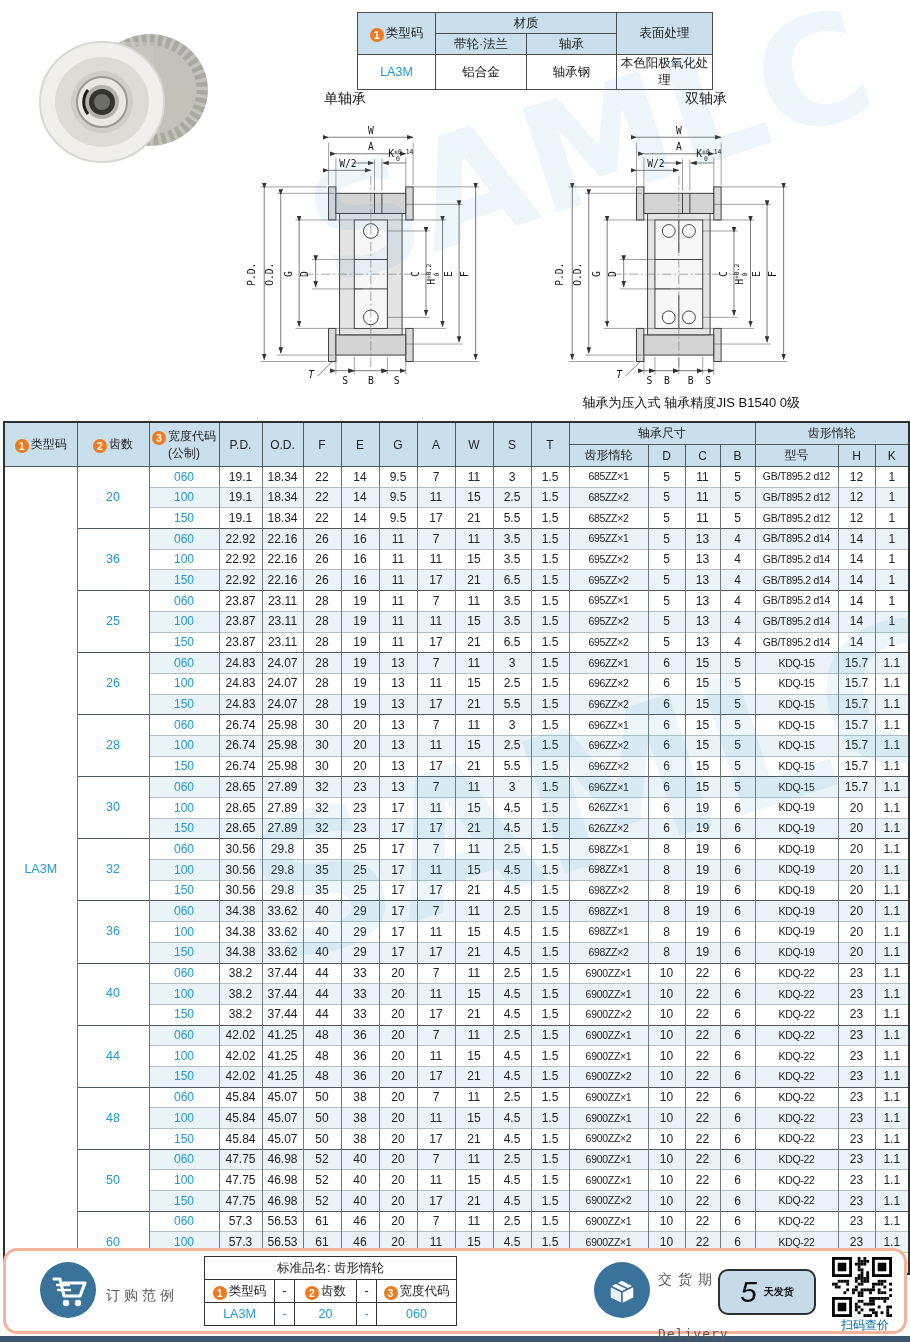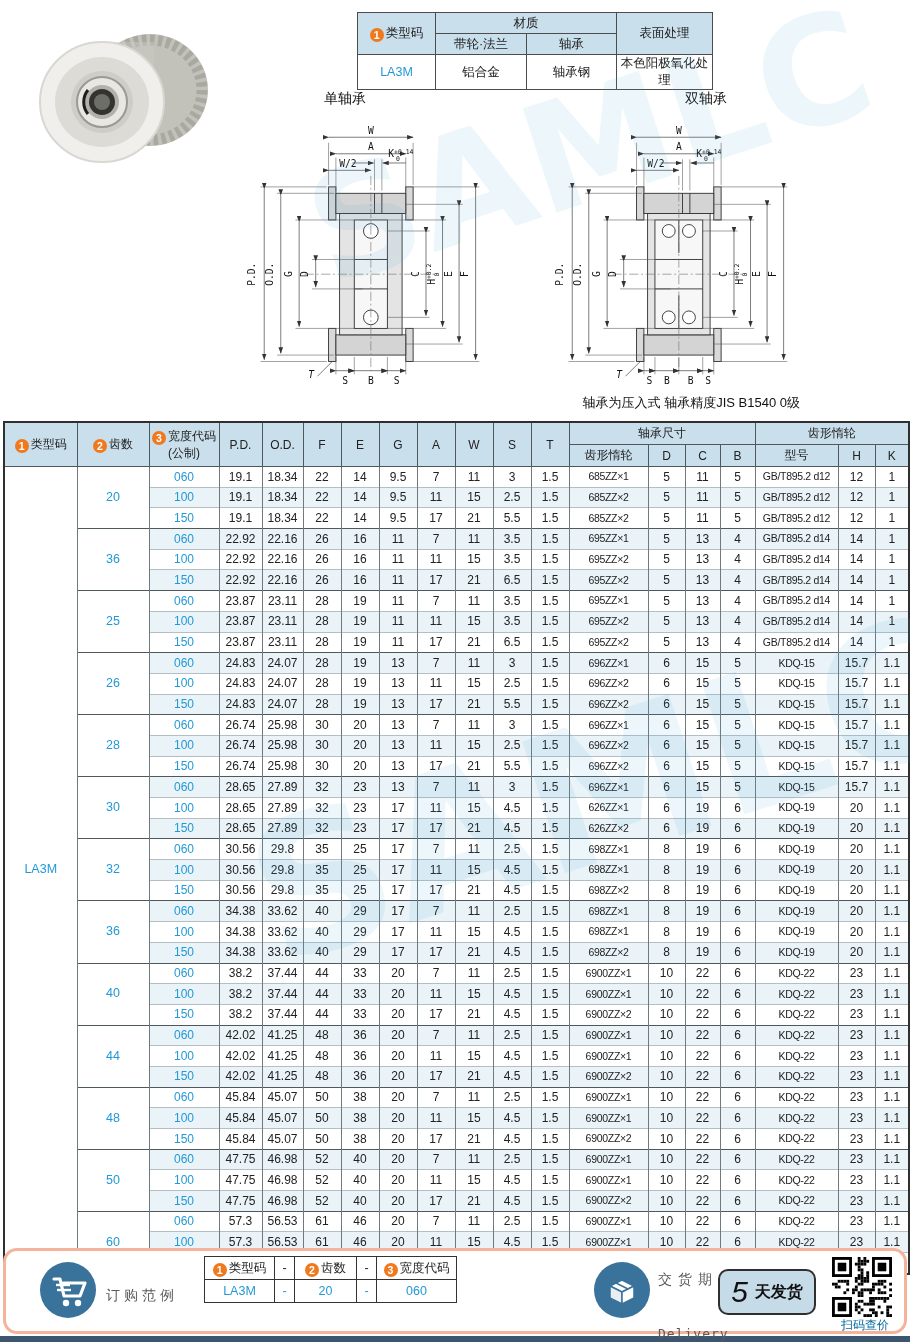--- a/index.html
+++ b/index.html
@@ -52,21 +52,21 @@
   .box-pos{left:588px;top:11px;}
   .ptxt{position:absolute;color:#5a5a5a;}
   .order-txt{left:100px;top:36px;}
   .deliv-txt{left:652px;top:20px;}
   .ptxt .cn{font-size:14px;letter-spacing:4px;}
   .ptxt .en{font-size:13px;letter-spacing:5px;font-family:"DejaVu Sans Mono",monospace;margin-top:37px;}
   .otab{position:absolute;left:198px;top:5px;border-collapse:collapse;table-layout:fixed;}
   .otab th,.otab td{border:1.5px solid #333;text-align:center;font-size:12.5px;font-weight:normal;padding:0;height:22px;background:#fff;}
   .badge5{position:absolute;left:712px;top:18px;width:94px;height:42px;background:#c6dbe8;border:2px solid #2f2f2f;border-radius:10px;display:flex;align-items:center;justify-content:center;gap:7px;}
   .badge5 .five{font-size:30px;font-style:italic;color:#111;}
-  .badge5 .dl-l{font-size:16px;font-weight:bold;color:#111;}
+  .badge5 .dl-l{font-size:10px;font-weight:bold;color:#111;}
   .qr{position:absolute;left:826px;top:6px;}
   .qr-label{position:absolute;left:820px;top:66px;width:78px;text-align:center;font-size:12px;color:#0369a1;}
 
   .footer-bar{position:absolute;left:0;top:1336px;width:910px;height:6px;background:#3d5670;}
 </style>
 </head>
 <body>
 
 <div class="wm wm1">SAMLC</div>
 <div class="wm wm2">SAMLC</div>
@@ -1110,20 +1110,23 @@
   </div>
   <table class="otab">
     <colgroup>
         <col style="width:70px">
         <col style="width:20px">
         <col style="width:62px">
         <col style="width:20px">
         <col style="width:80px">
       </colgroup>
     <tbody>
+        <tr>
+          <th colspan="5">标准品名: 齿形惰轮</th>
+        </tr>
     <tr>
       <th><span class="b">1</span><span>类型码</span></th>
       <th>-</th>
       <th><span class="b">2</span><span>齿数</span></th>
       <th>-</th>
       <th><span class="b">3</span><span>宽度代码</span></th>
     </tr>
     <tr>
       <td class="blue">LA3M</td>
       <td class="blue">-</td>

